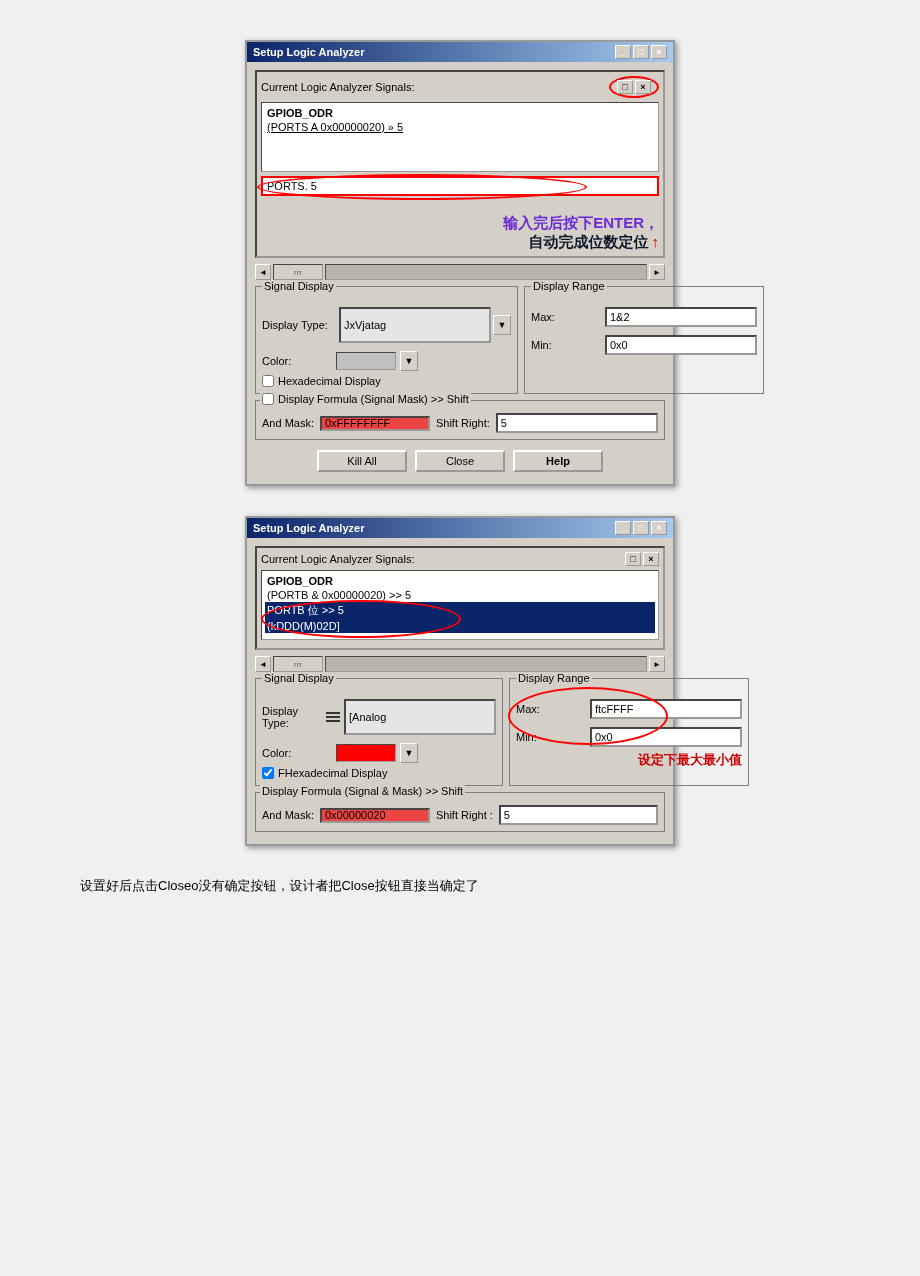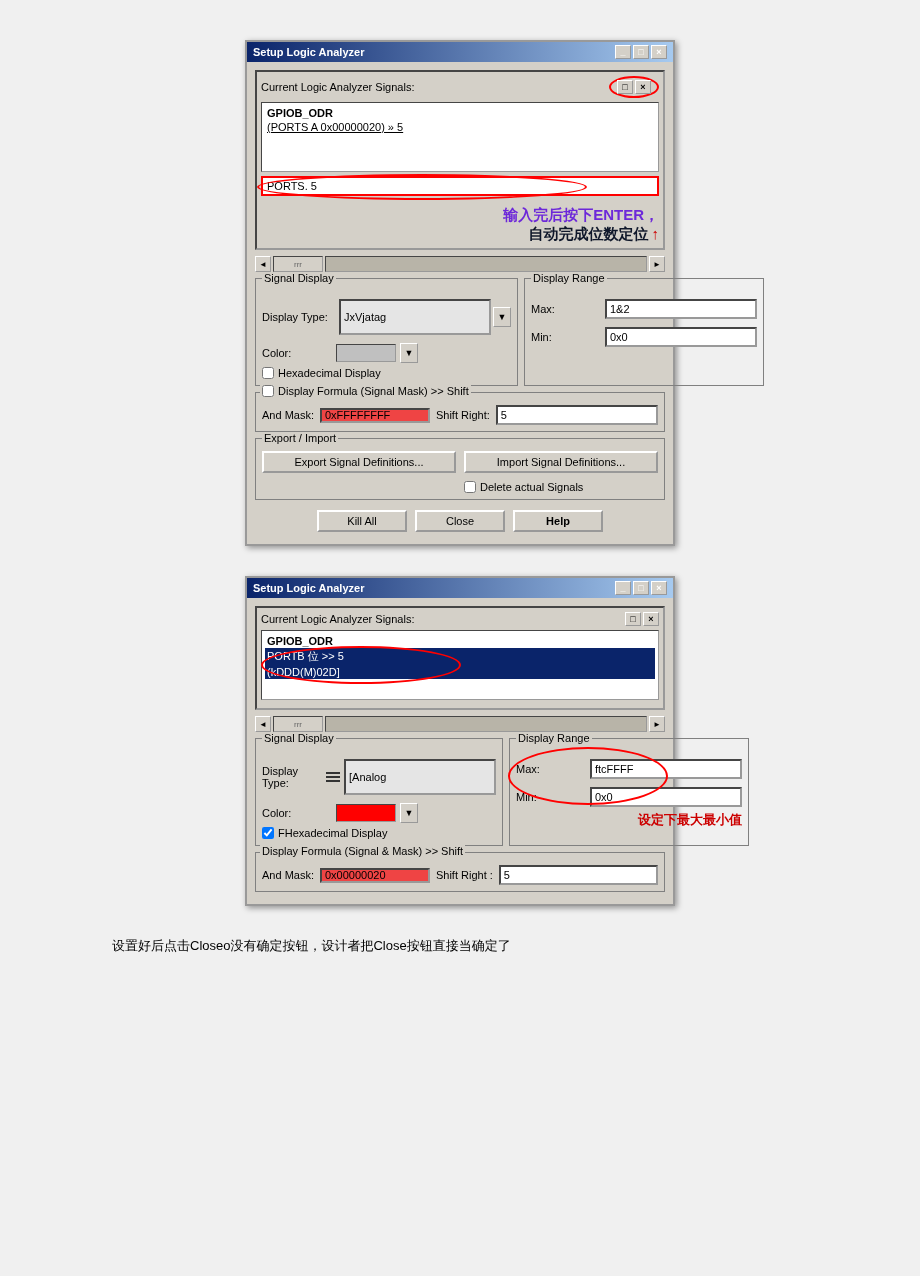--- a/index.html
+++ b/index.html
@@ -102,21 +102,21 @@
       font-weight: bold;
     }
 
     .signal-input {
       width: 100%;
       border: 2px inset #999;
       background: white;
       padding: 2px 4px;
       font-size: 11px;
       outline: none;
-      margin-bottom: 8px;
+      margin-bottom: 16px;
     }
 
     .signal-input.highlighted {
       border: 2px solid red;
       background: white;
     }
 
     .scrollbar-row {
       display: flex;
       align-items: center;
@@ -325,21 +325,20 @@
       color: white;
       padding: 1px 2px;
     }
 
     .caption-text {
       font-size: 13px;
       color: #000;
       margin-top: 10px;
       text-align: left;
       line-height: 1.6;
-      margin-left: 32px;
     }
 
     .display-type-row {
       display: flex;
       align-items: center;
       gap: 2px;
       margin-top: 8px;
       margin-bottom: 4px;
     }
 
@@ -452,35 +451,20 @@
           <span style="font-size:11px;">Display Formula (Signal Mask) &gt;&gt; Shift</span>
         </div>
         <div class="formula-row">
           <span>And Mask:</span>
           <input type="text" class="formula-input" value="0xFFFFFFFF" style="">
           <span>Shift Right:</span>
           <input type="text" class="formula-input-wide" value="5" style="">
         </div>
       </div>
 
-      <div class="export-group">
-        <span class="export-label">Export / Import</span>
-        <div class="export-row">
-          <div class="export-col">
-            <button class="btn">Export Signal Definitions...</button>
-          </div>
-          <div class="export-col">
-            <button class="btn">Import Signal Definitions...</button>
-            <div class="checkbox-row">
-              <input type="checkbox" style="">
-              <span>Delete actual Signals</span>
-            </div>
-          </div>
-        </div>
-      </div>
 
       <div class="btn-row">
         <button class="btn btn-wide">Kill All</button>
         <button class="btn btn-wide">Close</button>
         <button class="btn btn-wide" style="font-weight:bold;">Help</button>
       </div>
 
     </div>
   </div>
 
@@ -500,20 +484,21 @@
         <div class="inner-dialog-header">
           <span style="font-size:11px;">Current Logic Analyzer Signals:</span>
           <div class="inner-controls">
             <div class="win-btn">□</div>
             <div class="win-btn" style="font-weight:bold;">×</div>
           </div>
         </div>
 
         <div class="signals-list">
           <div class="signal-item bold">GPIOB_ODR</div>
+          <div class="signal-item">(PORTB &amp; 0x00000020) &gt;&gt; 5</div>
           
           <div style="position:relative; display:inline-block; width:100%;">
             <div style="position:absolute; top:-2px; left:-4px; width:200px; height:38px; border:2px solid red; border-radius:50%; pointer-events:none; z-index:10;"></div>
             <div class="signal-item-selected">
               <span>PORTB 位 &gt;&gt; 5</span>
             </div>
             <div class="signal-item" style="background:#0a246a; color:white;">(kDDD(M)02D]</div>
           </div>
         </div>
 

